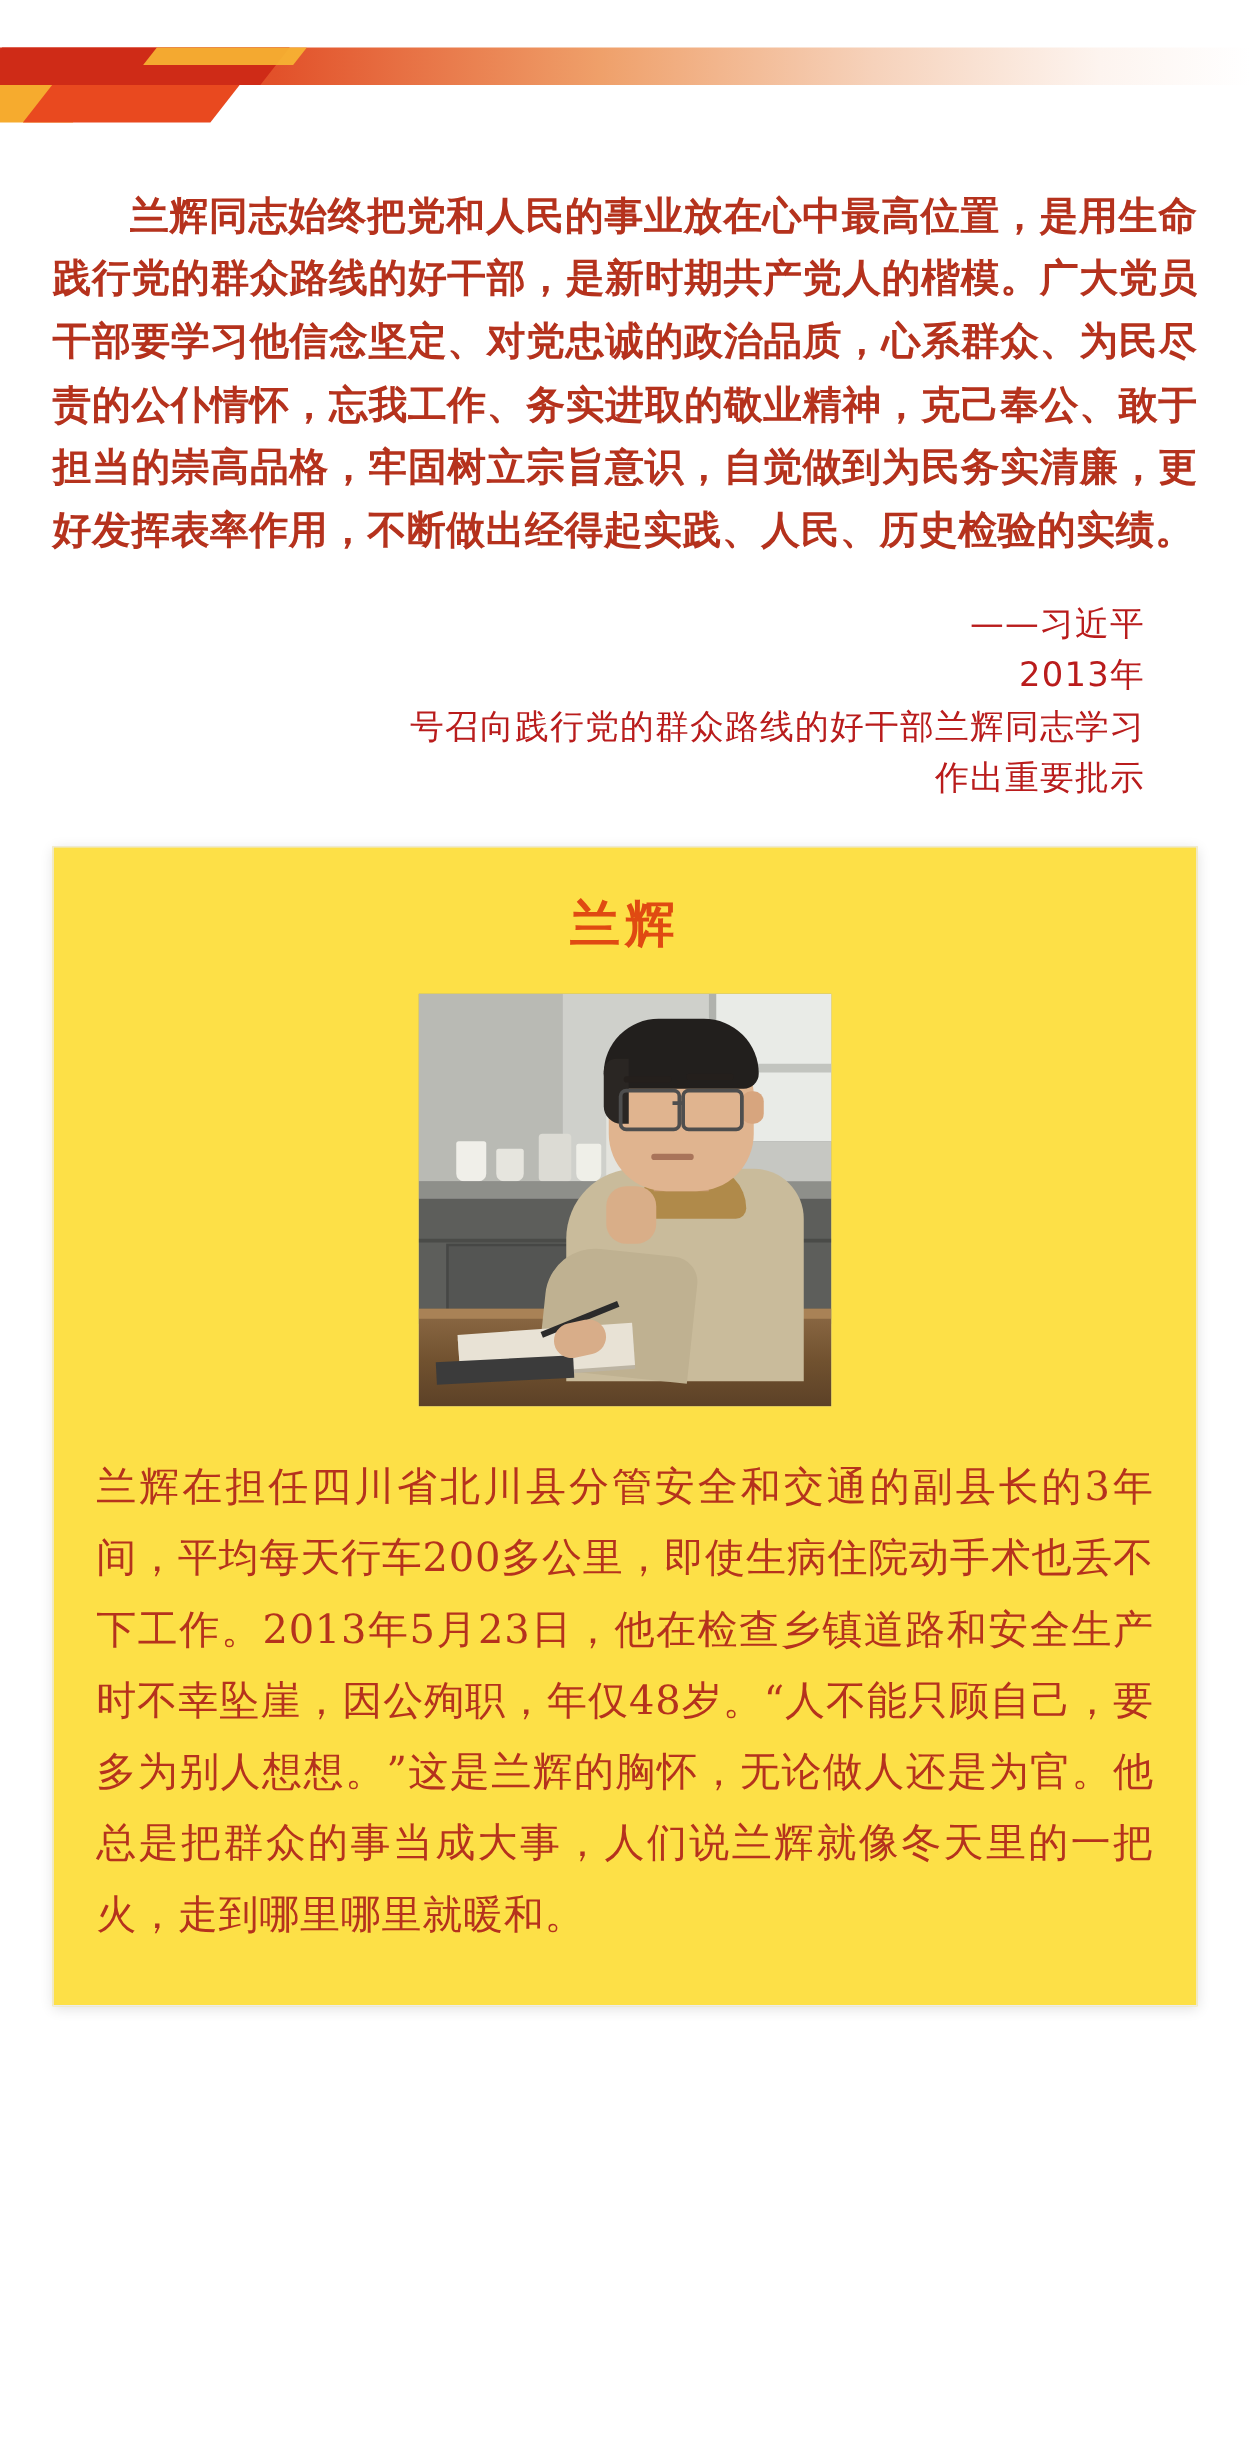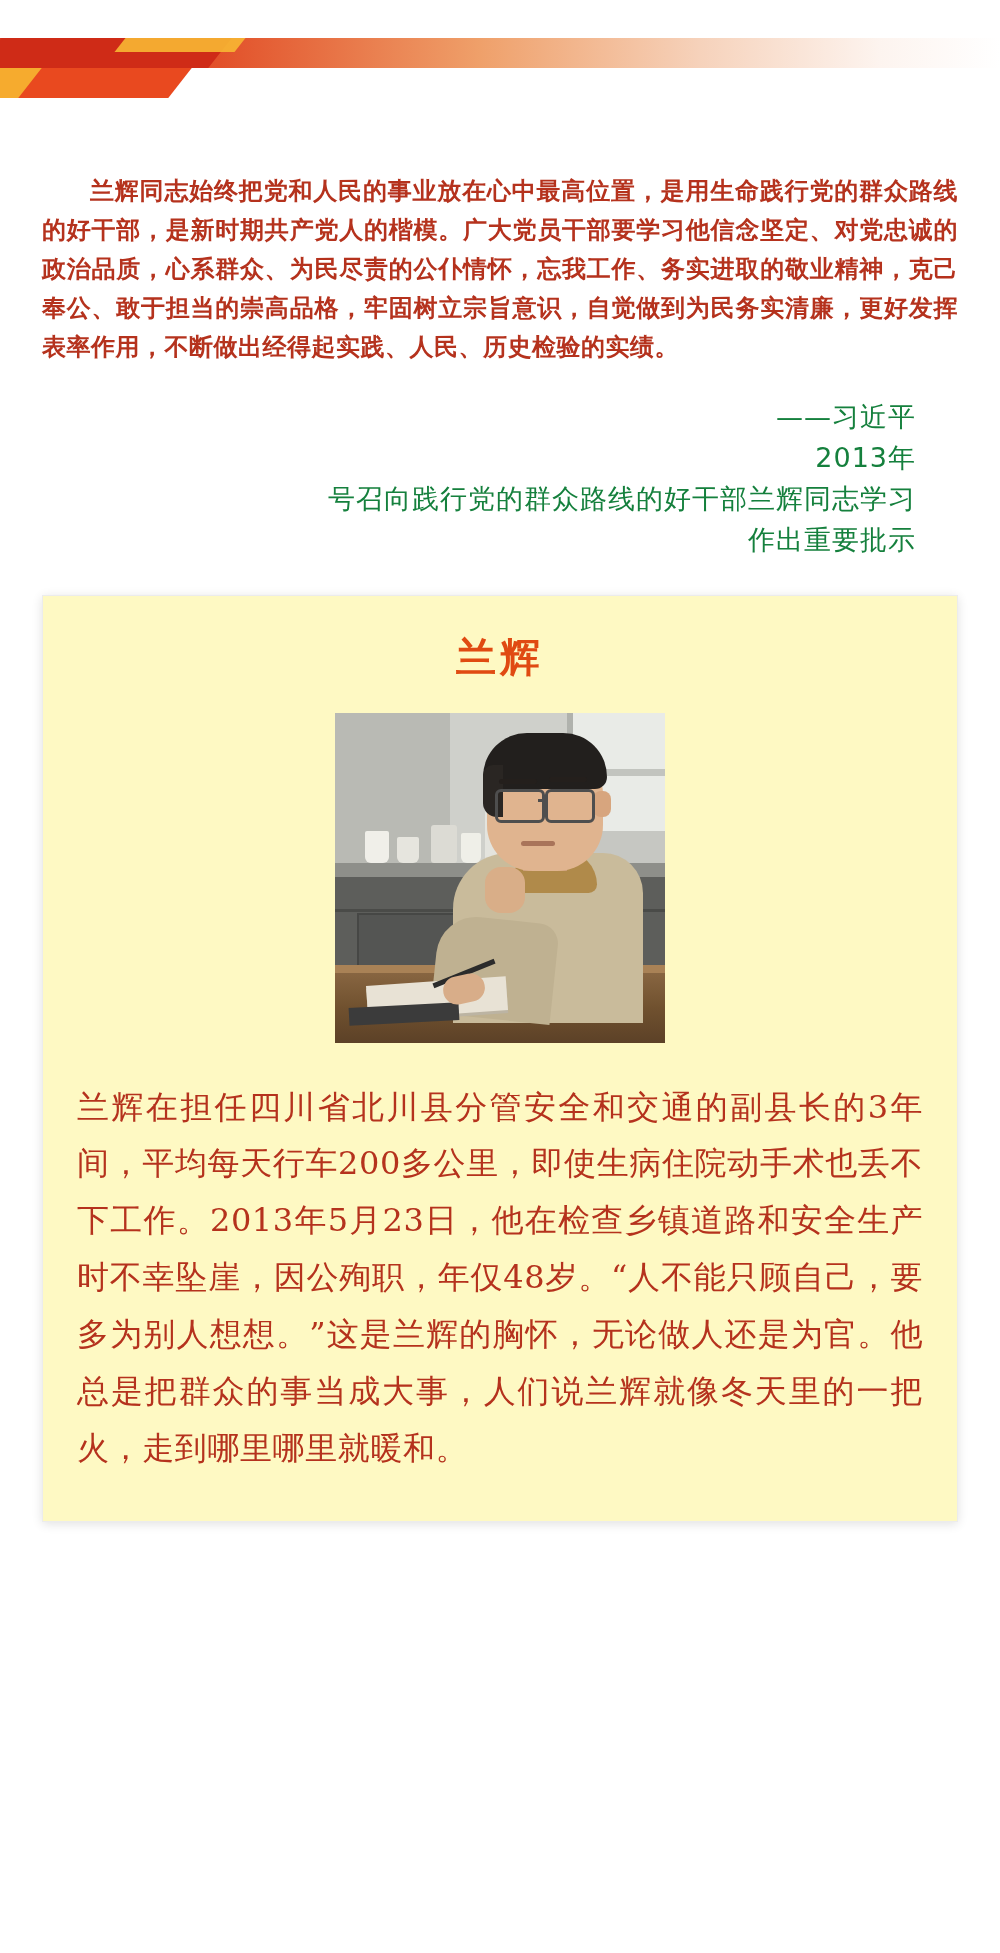--- a/index.html
+++ b/index.html
@@ -72,43 +72,42 @@
 
   
   .quote-wrap {
     padding: 28px 42px 0 42px;
   }
   .quote-text {
     color: #c0392b;
     color: #b5321d;
     font-family: "DejaVu Sans", "Liberation Sans", sans-serif;
     font-weight: bold;
-    font-size: 24px;
+    font-size: 31px;
     line-height: 1.62;
     text-align: justify;
     text-indent: 2em;
     letter-spacing: .5px;
-    margin-top: 24px;
   }
 
   .attribution {
     margin-top: 30px;
     text-align: right;
     padding-right: 42px;
-    color: #15803d;
+    color: #b91c1c;
     font-family: "DejaVu Sans", "Liberation Sans", sans-serif;
     font-size: 27px;
     line-height: 1.52;
     letter-spacing: 1px;
   }
 
   
   .card {
     margin: 34px 42px 0 42px;
-    background: #fef9c3;
+    background: #fde047;
     border: 1px solid #ececec;
     box-shadow: 0 2px 10px rgba(0,0,0,.12);
     padding: 34px 34px 44px 34px;
     box-sizing: border-box;
   }
   .card-title {
     text-align: center;
     color: #e04a12;
     font-family: "DejaVu Sans", "Liberation Sans", sans-serif;
     font-weight: bold;

